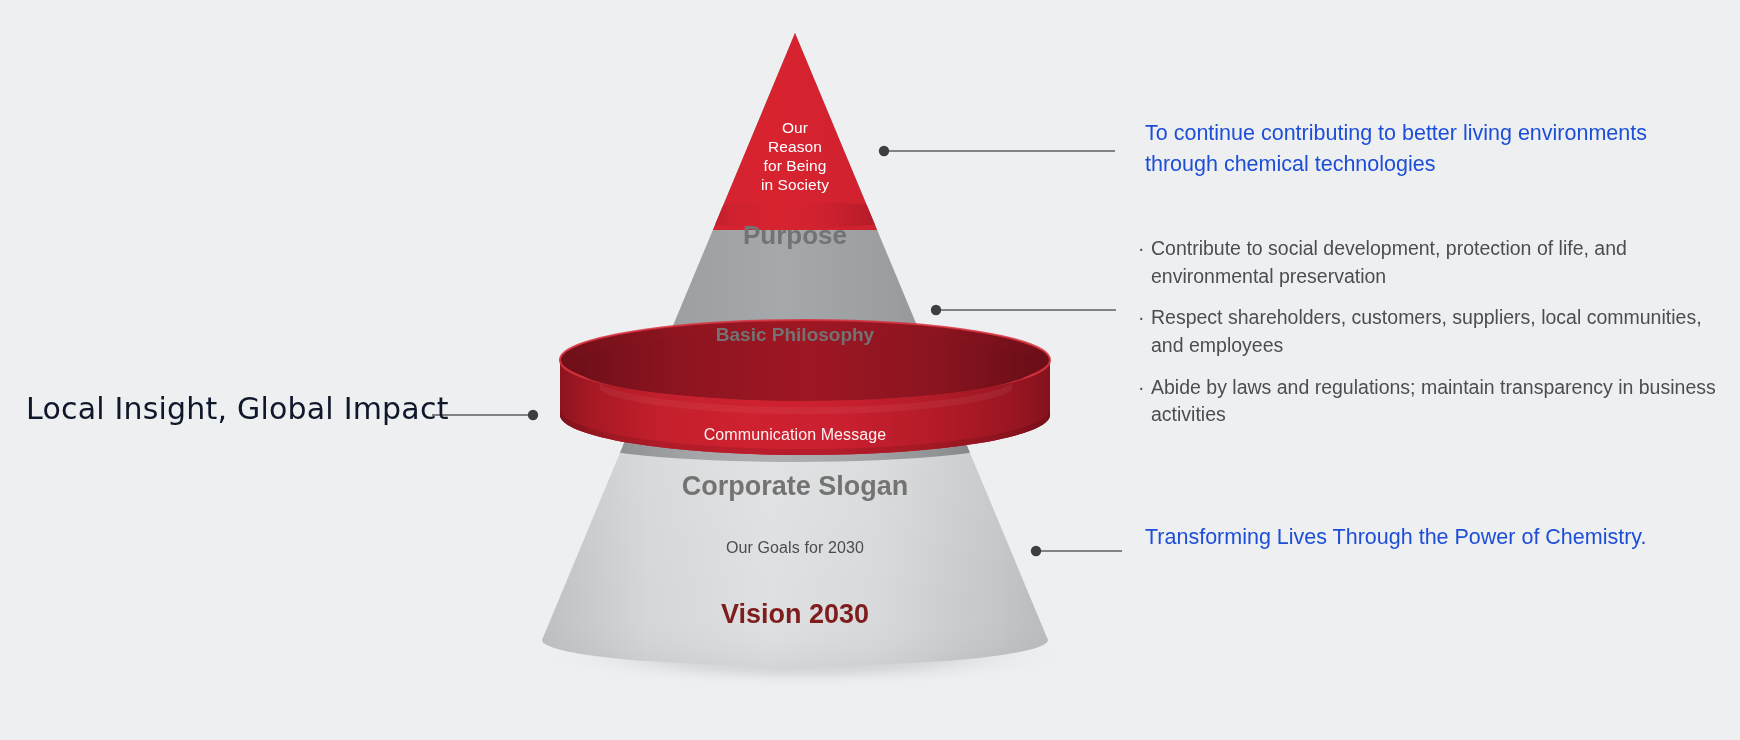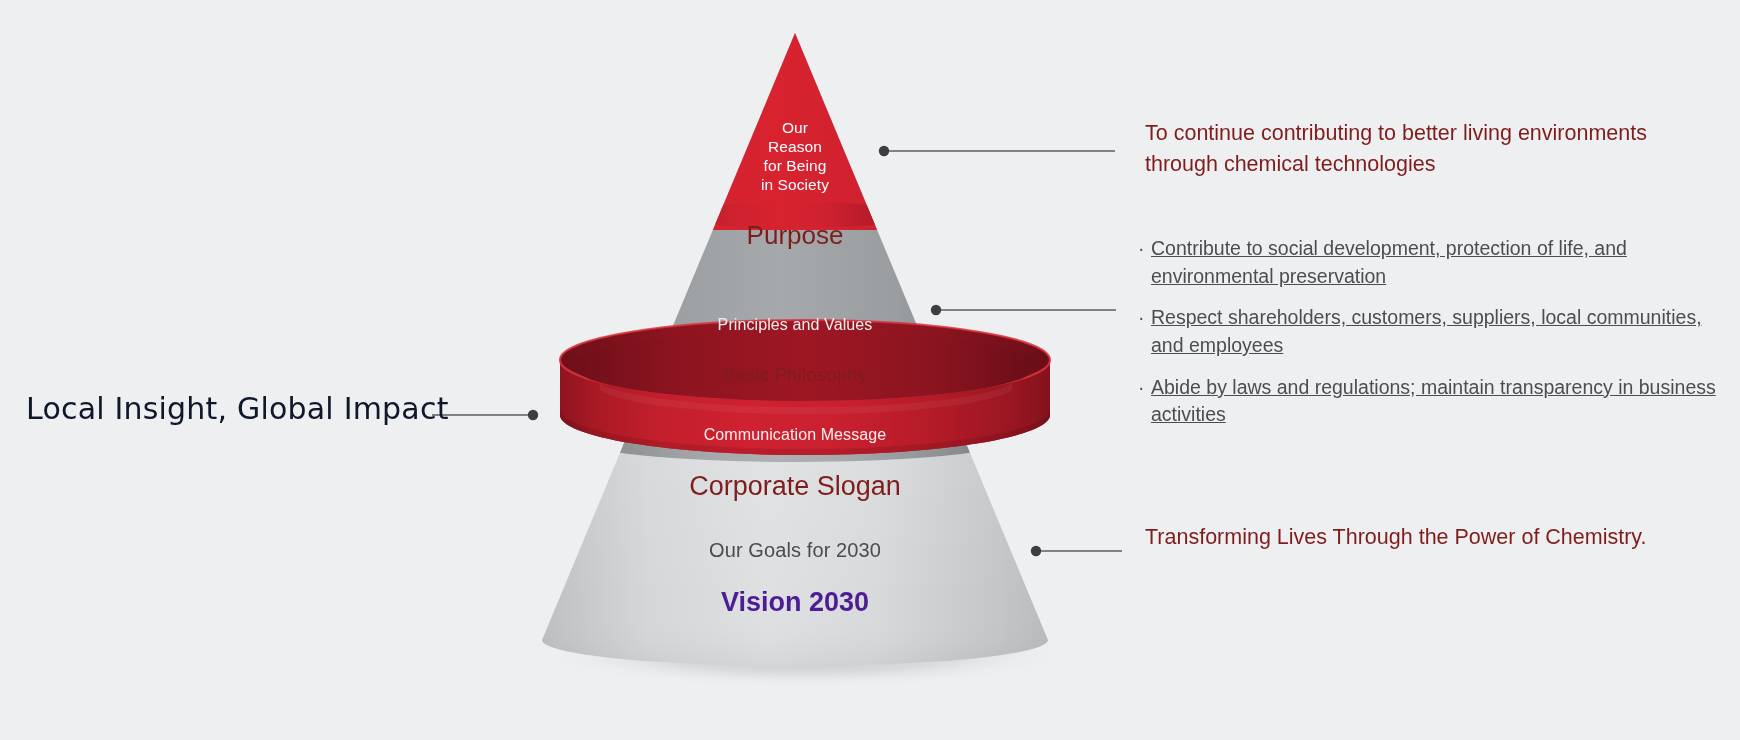--- a/index.html
+++ b/index.html
@@ -38,22 +38,22 @@
     pointer-events: none;
     white-space: pre-line;
   }
   .cone-label .cap {
     display: block;
     color: #ffffff;
     letter-spacing: .1px;
   }
   .cone-label .big {
     display: block;
-    color: #7f1d1d;
-    font-weight: normal;
+    color: #737373;
+    font-weight: bold;
   }
 
   
   #purpose-block {
     left: 675px;
     top: 98px;
     width: 240px;
   }
   #purpose-block .cap { font-size: 15.5px; line-height: 1.23; }
   #purpose-block .big { font-size: 26px; margin-top: 4px; }
@@ -75,27 +75,27 @@
   }
   #slogan-block .cap { font-size: 16px; color:#fdf0f0; }
   #slogan-block .big { font-size: 27px; margin-top: 4px; }
 
   
   #vision-block {
     left: 625px;
     top: 518px;
     width: 340px;
   }
-  #vision-block .cap { font-size: 20px; color:#4a4d50; display:block; }
-  #vision-block .big { font-size: 27px; margin-top: 1px; color:#4c1d95; font-weight:bold; display:block; }
+  #vision-block .cap { font-size: 16px; color:#4a4d50; display:block; }
+  #vision-block .big { font-size: 27px; margin-top: 19px; color:#7f1d1d; font-weight:bold; display:block; }
 
   
   .desc {
     position: absolute;
-    color: #7f1d1d;
+    color: #1d4ed8;
     font-size: 21.5px;
     line-height: 1.44;
   }
   #desc-purpose { left: 1145px; top: 118px; width: 575px; }
   #desc-vision  { left: 1145px; top: 522px; width: 575px; }
 
   #desc-philosophy {
     position: absolute;
     left: 1138px;
     top: 235px;
@@ -109,21 +109,21 @@
     margin-bottom: 14px;
   }
   #desc-philosophy .bullet-row:last-child { margin-bottom: 0; }
   #desc-philosophy .dot {
     flex: 0 0 auto;
     width: 13px;
     color: #4b4e51;
     font-size: 19.5px;
     line-height: 1.42;
   }
-  #desc-philosophy .btext { flex: 1 1 auto; text-decoration: underline; }
+  #desc-philosophy .btext { flex: 1 1 auto; }
 
   
   #left-slogan {
     position: absolute;
     left: 26px;
     top: 391px;
     font-size: 30px;
     color: #0f172a;
     letter-spacing: .2px;
     font-family: "DejaVu Sans", sans-serif;
@@ -284,21 +284,20 @@
 
   <div class="cone-label" id="purpose-block">
     <span class="cap">Our
 Reason
 for Being
 in Society</span>
     <span class="big">Purpose</span>
   </div>
 
   <div class="cone-label" id="philosophy-block">
-    <span class="cap">Principles and Values</span>
     <span class="big">Basic Philosophy</span>
   </div>
 
   <div class="cone-label" id="slogan-block">
     <span class="cap">Communication Message</span>
     <span class="big">Corporate Slogan</span>
   </div>
 
   <div class="cone-label" id="vision-block">
     <span class="cap">Our Goals for 2030</span>

